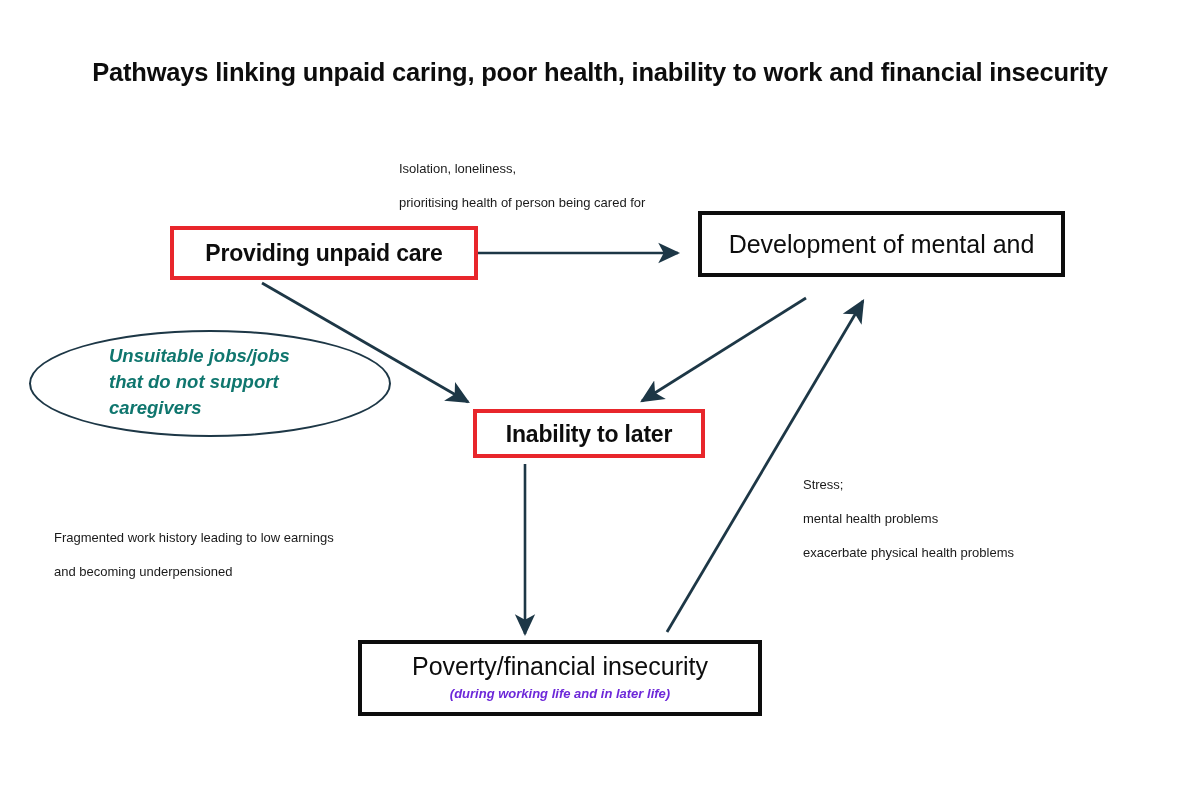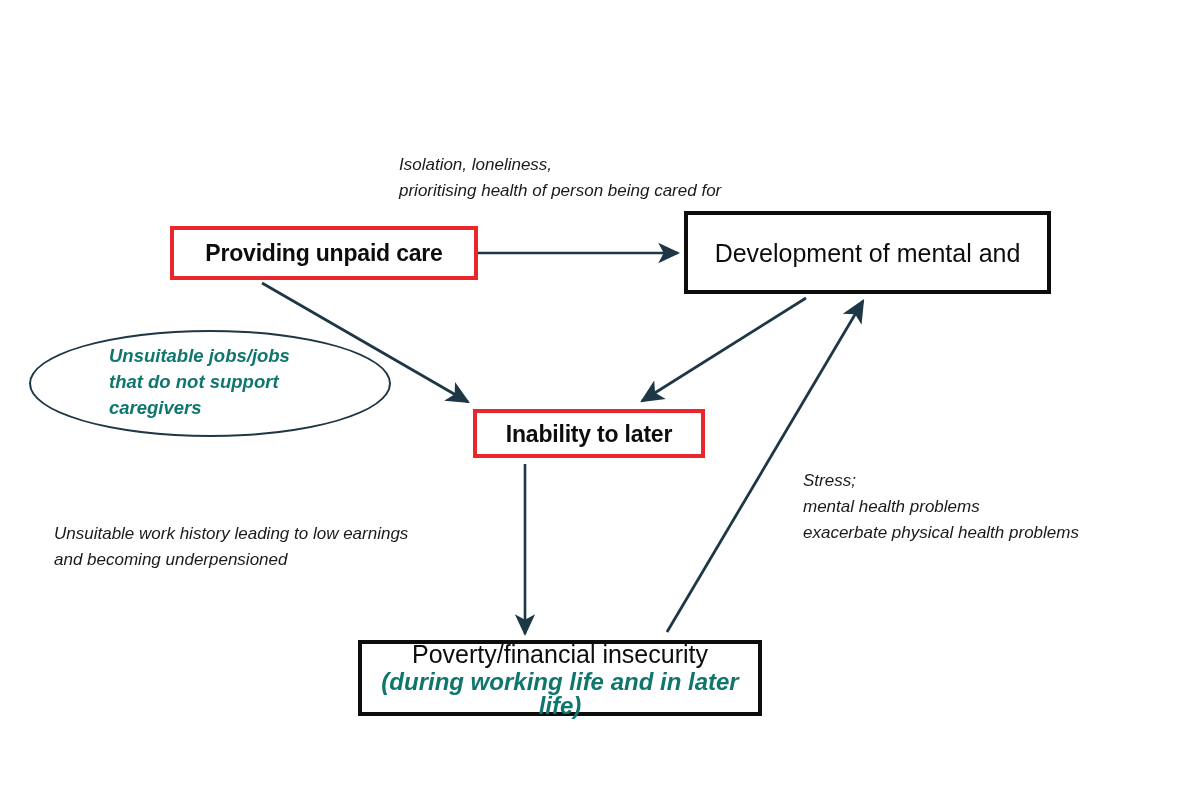--- a/index.html
+++ b/index.html
@@ -49,49 +49,48 @@
     top: 58px;
     width: 1200px;
     text-align: center;
     font-size: 25.5px;
     font-weight: bold;
     letter-spacing: -0.2px;
     color: #0d0d0d;
   }
   .note {
     position: absolute;
-    font-style: italic;
-    font-size: 17px;
-    line-height: 26px;
+    font-size: 13px;
+    line-height: 34px;
     color: #1a1a1a;
     white-space: pre-line;
   }
   .lbl-bold {
     font-weight: bold;
     font-size: 23px;
     letter-spacing: -0.2px;
     color: #0d0d0d;
     line-height: 28px;
   }
   .lbl-reg {
     font-weight: normal;
     font-size: 25px;
     line-height: 32px;
     color: #0d0d0d;
   }
   .lbl-sub {
     font-weight: bold;
     font-style: italic;
-    font-size: 24px;
+    font-size: 13px;
     line-height: 24px;
-    color: #0f766e;
+    color: #6d28d9;
   }
   
   #box-care     { left: 126px; top: 226px; width: 308px; height: 54px; }
-  #box-dev      { left: 684px; top: 211px; width: 367px; height: 83px; align-items: center; }
+  #box-dev      { left: 698px; top: 211px; width: 367px; height: 66px; align-items: center; }
   #box-inab     { left: 429px; top: 409px; width: 232px; height: 49px; }
   #box-poverty  { left: 358px; top: 640px; width: 404px; height: 76px; align-items: center; }
 
   #ellipse-jobs {
     position: absolute;
     left: 29px;
     top: 330px;
     width: 362px;
     height: 107px;
     border: 2.5px solid #1d3746;
@@ -114,20 +113,21 @@
   }
   #note-isolation   { left: 399px; top: 152px; }
   #note-stress      { left: 779px; top: 468px; margin-left: 24px; }
   #note-fragmented  { left: 54px;  top: 521px; }
 </style>
 </head>
 <body>
 
 <div id="canvas">
 
+  <div class="title">Pathways linking unpaid caring, poor health, inability to work and financial insecurity</div>
 
   <svg id="arrow-layer" viewBox="0 0 1200 800" width="1200" height="800" xmlns="http://www.w3.org/2000/svg">
     <defs>
       <marker id="ah" markerWidth="9" markerHeight="9" refX="7.6" refY="4.5" orient="auto" markerUnits="strokeWidth">
         <path d="M0,0.6 L8.4,4.5 L0,8.4 L2.1,4.5 Z" fill="#1d3746"></path>
       </marker>
     </defs>
 
     <line x1="443" y1="253" x2="678" y2="253" stroke="#1d3746" stroke-width="2.6" marker-end="url(#ah)"></line>
 
@@ -140,21 +140,21 @@
     <line x1="667" y1="632" x2="863" y2="301" stroke="#1d3746" stroke-width="2.8" marker-end="url(#ah)"></line>
   </svg>
 
   <div class="note" id="note-isolation">Isolation, loneliness,
 prioritising health of person being cared for</div>
 
   <div class="note" id="note-stress">Stress;
 mental health problems
 exacerbate physical health problems</div>
 
-  <div class="note" id="note-fragmented">Unsuitable work history leading to low earnings
+  <div class="note" id="note-fragmented">Fragmented work history leading to low earnings
  and becoming underpensioned</div>
 
   <div class="node node-red" id="box-care">
     <span class="lbl-bold">Providing unpaid care</span>
   </div>
 
   <div class="node node-black" id="box-dev">
     <span class="lbl-reg">Development of mental and</span>
   </div>
 

